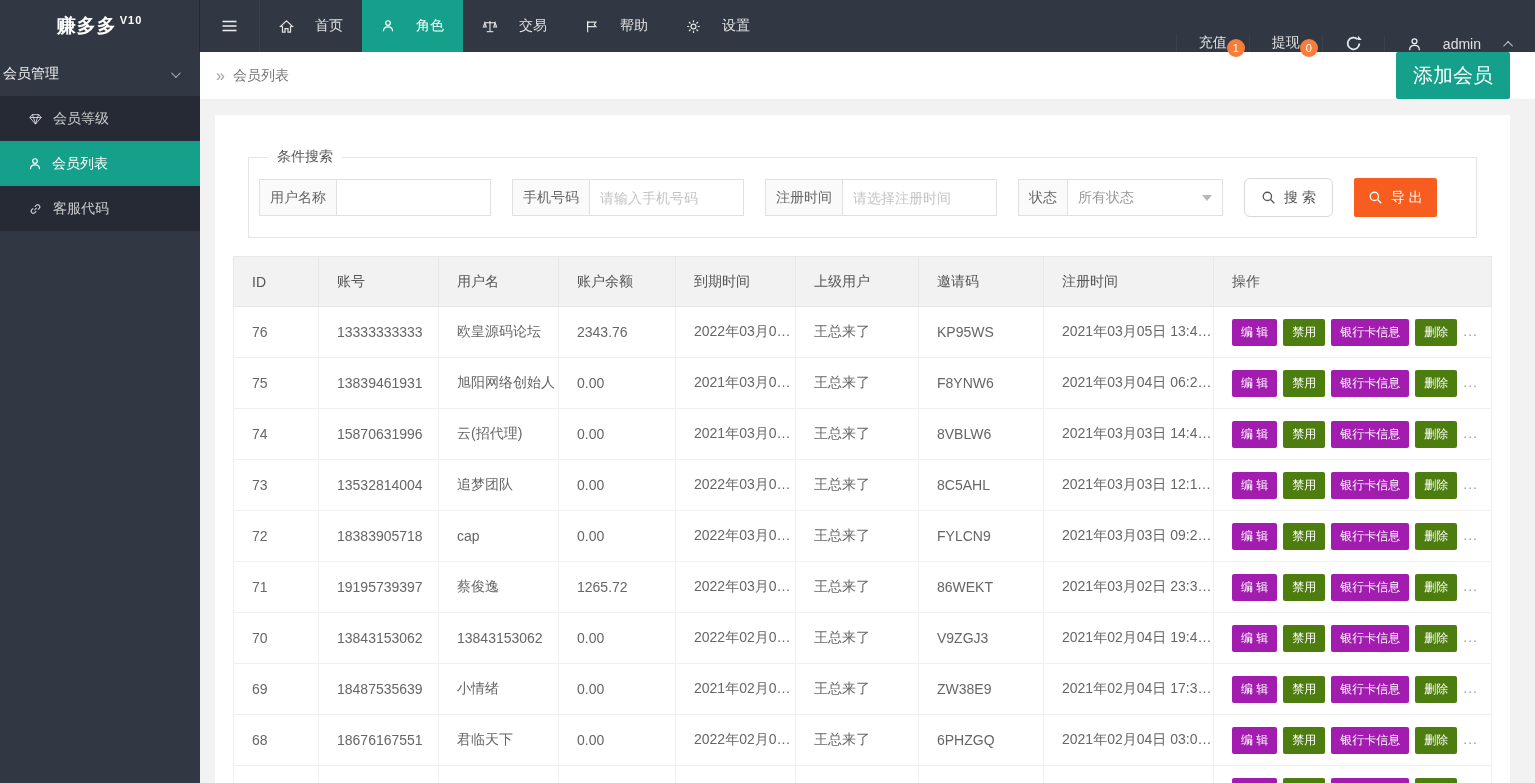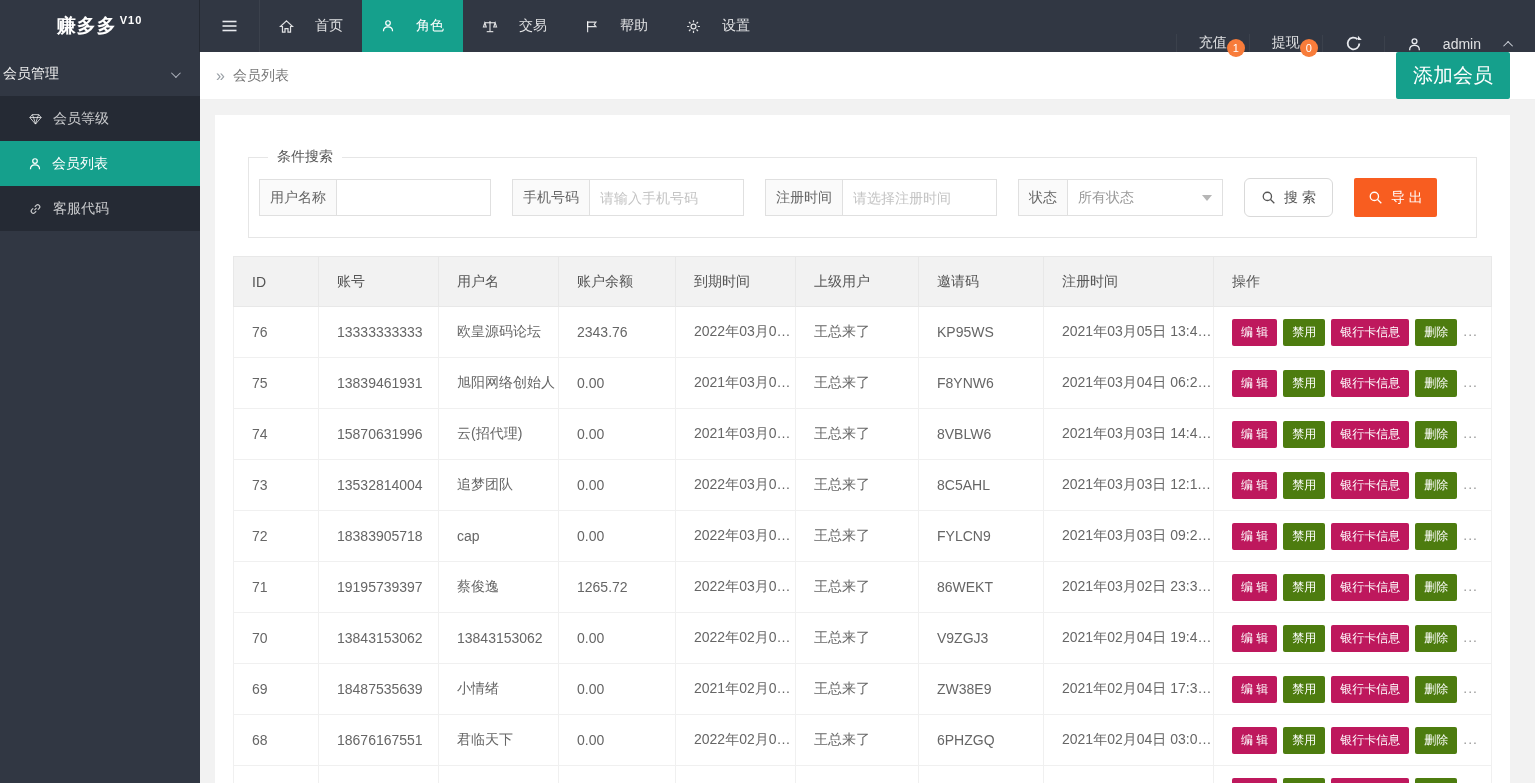--- a/index.html
+++ b/index.html
@@ -55,21 +55,21 @@
   .fgroup .fvalue { flex:1; display:flex; align-items:center; justify-content:space-between; padding:0 10px; color:#999; }
   .caret-down { width:0; height:0; border-left:5px solid transparent; border-right:5px solid transparent; border-top:6px solid #b6b6b6; }
   .btn-search { height:39px; display:flex; align-items:center; gap:8px; background:#fff; border:1px solid #d9d9d9; border-radius:6px; color:#555; padding:0 16px; font-size:14px; cursor:pointer; font-family:inherit; }
   .btn-export { height:39px; display:flex; align-items:center; gap:8px; background:#f85d20; border:none; border-radius:2px; color:#fff; padding:0 14px; font-size:14px; cursor:pointer; font-family:inherit; }
 
   
   table { width:100%; border-collapse:collapse; table-layout:fixed; }
   thead th { background:#f2f2f2; height:50px; text-align:left; font-weight:normal; color:#555; padding-left:18px; border:1px solid #e8e8e8; font-size:14px; }
   tbody td { height:51px; color:#666; padding-left:18px; border:1px solid #f0f0f0; font-size:14px; overflow:hidden; white-space:nowrap; text-overflow:ellipsis; }
   .btn-act { display:inline-block; border:none; border-radius:2px; color:#fff; font-size:12px; padding:5px 9px; margin-right:6px; cursor:pointer; font-family:inherit; }
-  .btn-act.teal { background:#be185d; }
+  .btn-act.teal { background:#a21caf; }
   .btn-act.red { background:#4d7c0f; }
   .more-dots { color:#999; letter-spacing:1px; cursor:pointer; }
 </style>
 </head>
 <body>
 
 <header class="navbar">
   <div class="logo">
     <span>赚多多</span>
     <sup>V10</sup>

